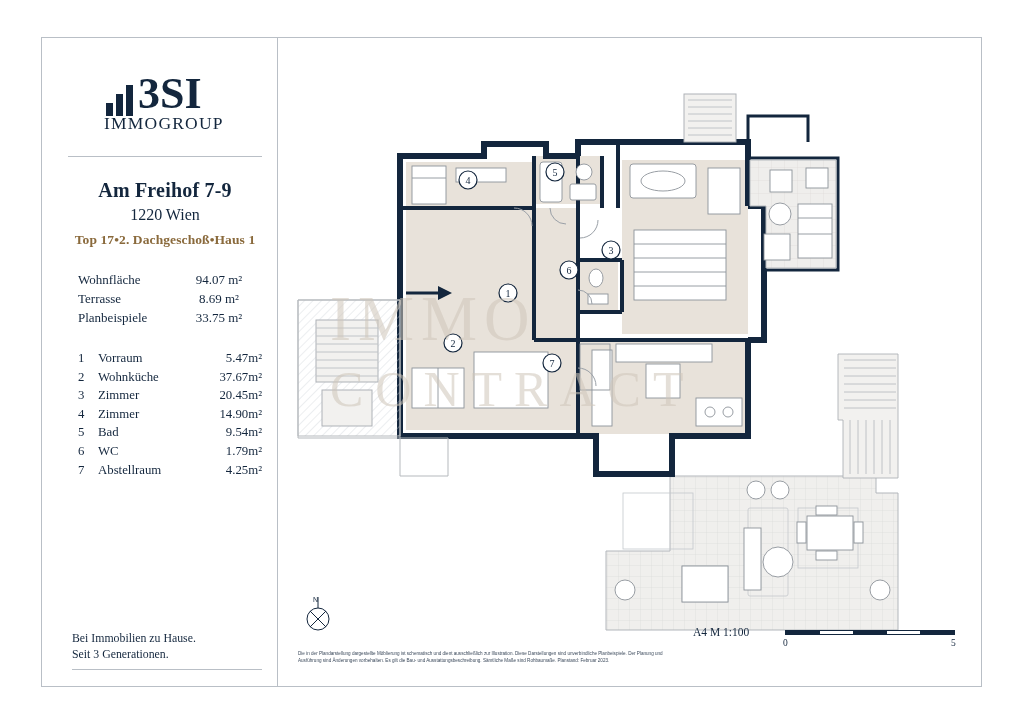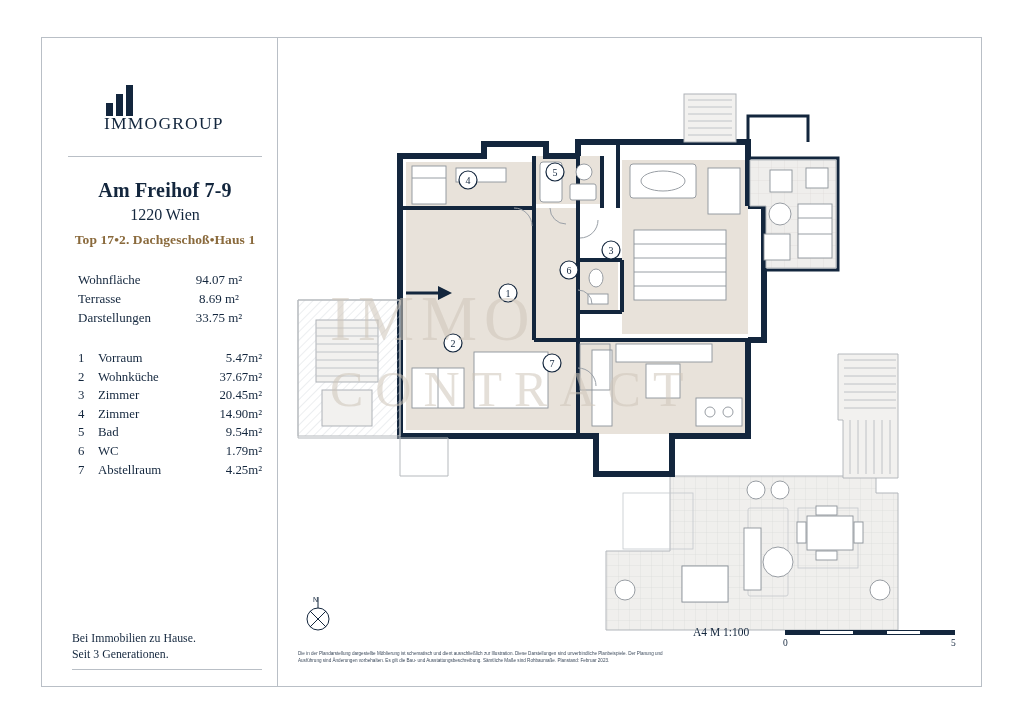--- a/index.html
+++ b/index.html
@@ -253,20 +253,21 @@
   <div class="divider-vertical"></div>
 
   <div class="info-col">
 
     <div class="logo">
       <div class="logo-bars">
         <i></i>
           <i></i>
           <i></i>
       </div>
+      <div class="logo-text">3SI</div>
       <div class="logo-sub">IMMOGROUP</div>
     </div>
 
     <div class="rule"></div>
 
     <div class="address">
       <div class="street">Am Freihof 7-9</div>
       <div class="city">1220 Wien</div>
     </div>
 
@@ -275,21 +276,21 @@
     <div class="area-table">
       <div class="area-row">
         <span class="lbl">Wohnfläche</span>
         <span class="val">94.07 m²</span>
       </div>
       <div class="area-row">
         <span class="lbl">Terrasse</span>
         <span class="val">8.69 m²</span>
       </div>
       <div class="area-row">
-        <span class="lbl">Darstellungen</span>
+        <span class="lbl">Planbeispiele</span>
         <span class="val">33.75 m²</span>
       </div>
     </div>
 
     <div class="rooms">
       <div class="room-row">
         <span class="num">1</span>
         <span class="name">Vorraum</span>
         <span class="size">5.47m²</span>
       </div>

